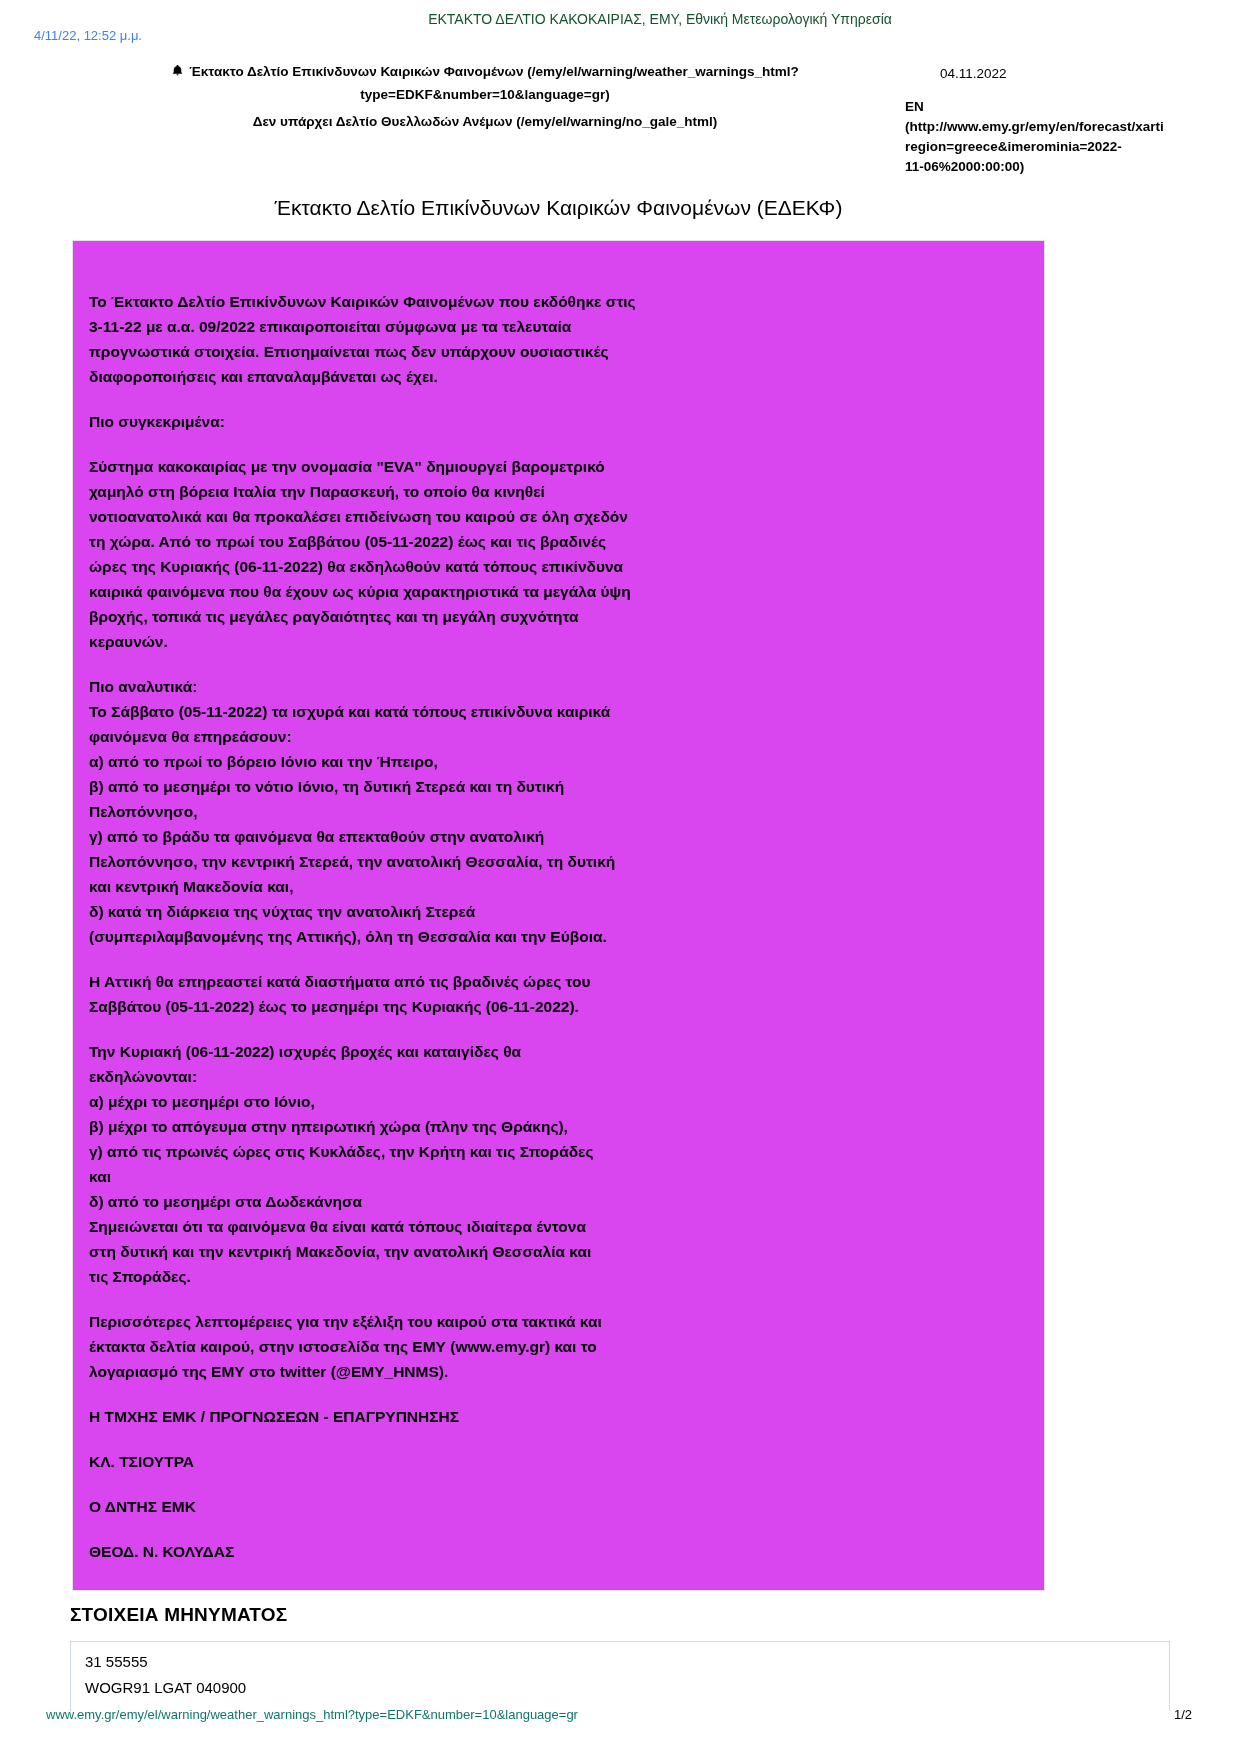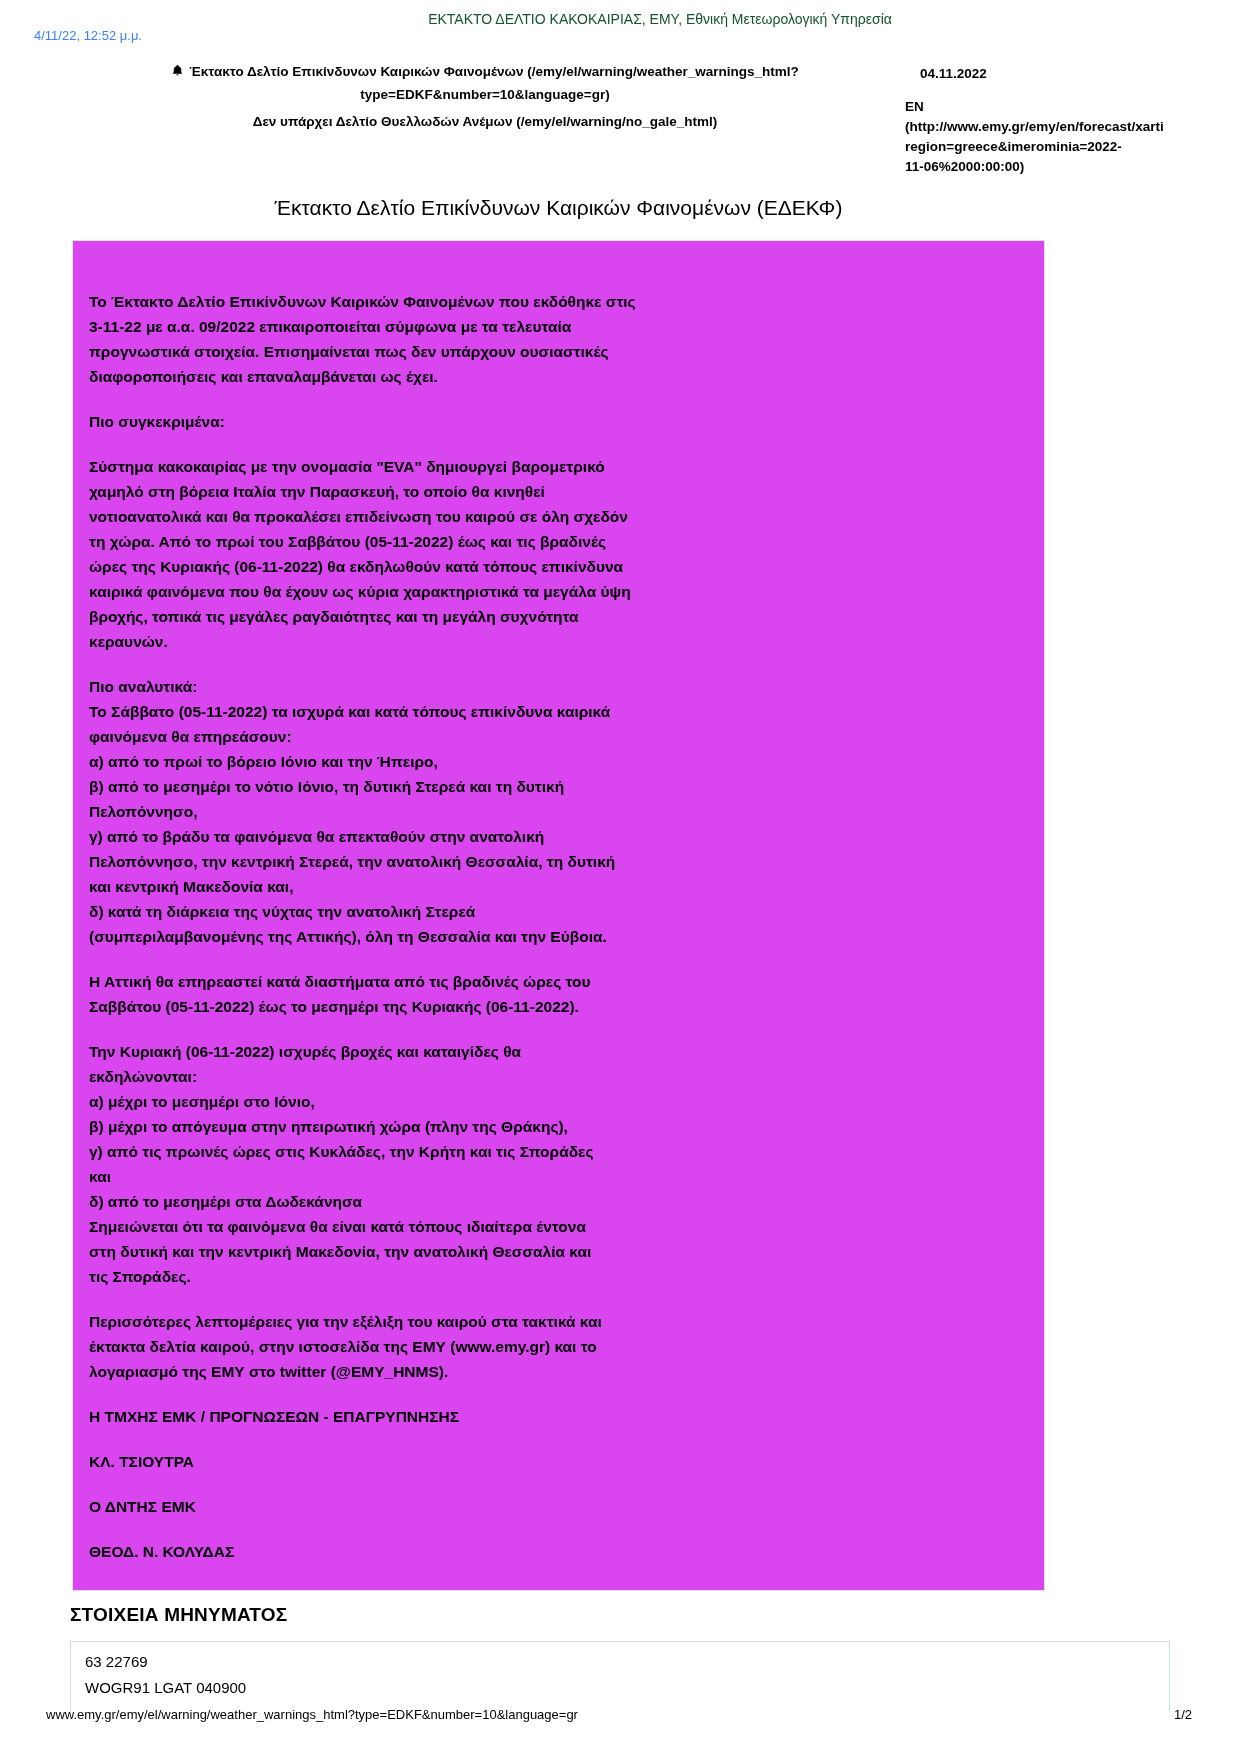--- a/index.html
+++ b/index.html
@@ -17,22 +17,22 @@
     font-size: 14px; white-space: nowrap; color: #14532d;
   }
   .warn-block {
     position: absolute; left: 160px; top: 61px; width: 650px;
     text-align: center; font-weight: 700; font-size: 13.5px; line-height: 21px;
   }
   .warn-link .bell { display: inline-block; vertical-align: -2px; margin-right: 5px; }
   .warn-link span.txt { white-space: pre-line; }
   .no-gale { margin-top: 6px; white-space: pre-line; }
   .date-right {
-    position: absolute; left: 920px; top: 66px;
-    font-weight: 700; font-size: 13.5px;
+    position: absolute; left: 940px; top: 66px;
+    font-weight: 400; font-size: 13.5px;
   }
   .en-block {
     position: absolute; left: 905px; top: 97px; width: 285px;
     text-align: left; font-weight: 700; font-size: 13.5px; line-height: 20px;
     white-space: pre-line;
   }
   .main-title {
     position: absolute; left: 72px; top: 196px; width: 973px; margin: 0;
     text-align: center; font-size: 21px; font-weight: 400;
   }
@@ -52,21 +52,21 @@
     font-size: 19px; font-weight: 700; letter-spacing: 0.2px;
   }
   .msg-box {
     position: absolute; left: 70px; top: 1641px; width: 1100px; height: 70px;
     box-sizing: border-box; border: 1px solid #ccdde5; border-bottom: none;
     padding: 7px 14px; overflow: hidden;
   }
   .msg-box div { font-size: 15px; font-weight: 400; line-height: 26px; }
   .pf-url {
     position: absolute; left: 46px; top: 1707px;
-    font-size: 13px; color: #000000;
+    font-size: 13px; color: #0f766e;
   }
   .pf-page {
     position: absolute; right: 48px; top: 1707px;
     font-size: 13px; color: #000000;
   }
 </style>
 </head>
 <body>
 
 <div class="ph-left">4/11/22, 12:52 μ.μ.</div>
@@ -134,18 +134,18 @@
 λογαριασμό της ΕΜΥ στο twitter (@EMY_HNMS).</p>
   <p>Η ΤΜΧΗΣ ΕΜΚ / ΠΡΟΓΝΩΣΕΩΝ - ΕΠΑΓΡΥΠΝΗΣΗΣ</p>
   <p>ΚΛ. ΤΣΙΟΥΤΡΑ</p>
   <p>Ο ΔΝΤΗΣ ΕΜΚ</p>
   <p>ΘΕΟΔ. Ν. ΚΟΛΥΔΑΣ</p>
 </div>
 
 <h2 class="msg-heading">ΣΤΟΙΧΕΙΑ ΜΗΝΥΜΑΤΟΣ</h2>
 
 <div class="msg-box">
-  <div>63 22769</div>
+  <div>31 55555</div>
   <div>WOGR91 LGAT 040900</div>
 </div>
 
 <div class="pf-url">www.emy.gr/emy/el/warning/weather_warnings_html?type=EDKF&amp;number=10&amp;language=gr</div>
 <div class="pf-page">1/2</div>
 
 </body></html>

